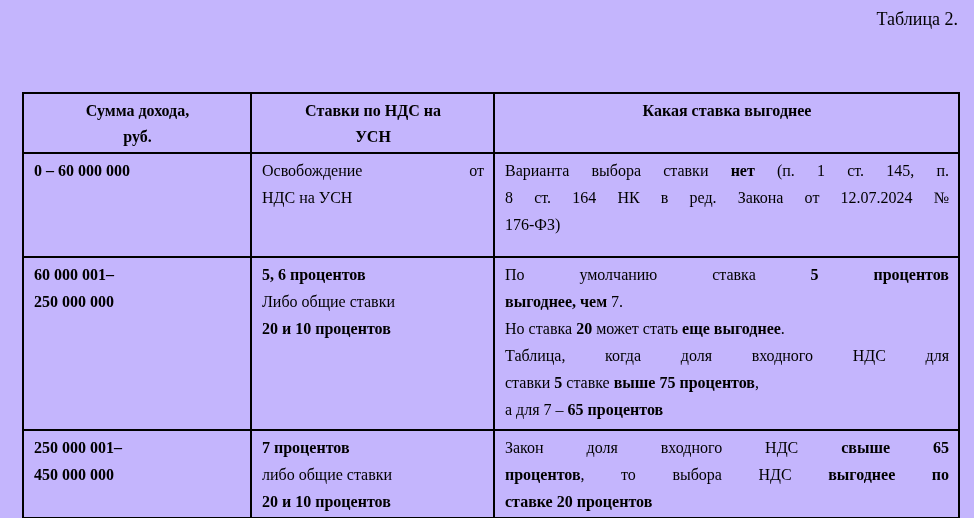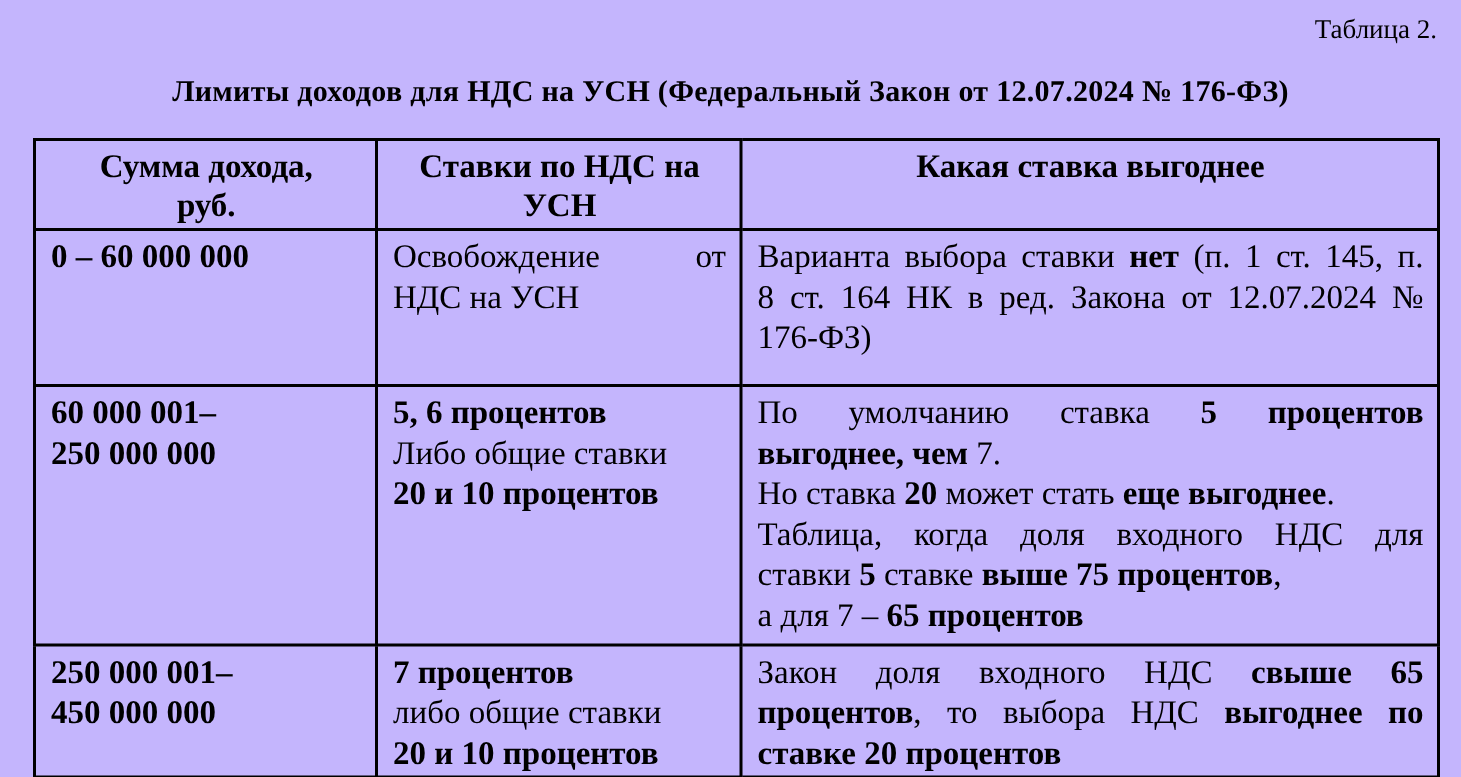--- a/index.html
+++ b/index.html
@@ -38,21 +38,21 @@
     border-collapse: collapse;
     table-layout: fixed;
   }
   table.limits col.c1 { width: 228px; }
   table.limits col.c2 { width: 243px; }
   table.limits col.c3 { width: 465px; }
   table.limits td, table.limits th {
     border: 2px solid #000000;
     vertical-align: top;
     padding: 3px 9px 2px 10px;
-    font-size: 22px;
+    font-size: 16px;
     line-height: 27px;
     font-weight: normal;
   }
   tr.hdr td { height: 51px; line-height: 26px; padding-top: 4px; }
   tr.r1  td { height: 97px; margin-left: 20px; }
   tr.r2  td { height: 166px; }
   tr.r3  td { height: 80px; margin-left: 16px; }
   .line { text-align: left; }
   .al-center .line { text-align: center; }
   .line.stretch {
@@ -61,21 +61,20 @@
   }
   .b { font-weight: bold; }
 </style>
 </head>
 <body>
 
 <div class="page">
 
   <div class="table-label">Таблица 2.</div>
 
-  <div class="doc-title">Лимиты доходов для НДС на УСН (Федеральный Закон от 12.07.2024 № 176-ФЗ)</div>
 
   <table class="limits">
     <colgroup>
         <col class="c1">
         <col class="c2">
         <col class="c3">
       </colgroup>
     <tbody>
       <tr class="hdr">
         <td class="al-center">

